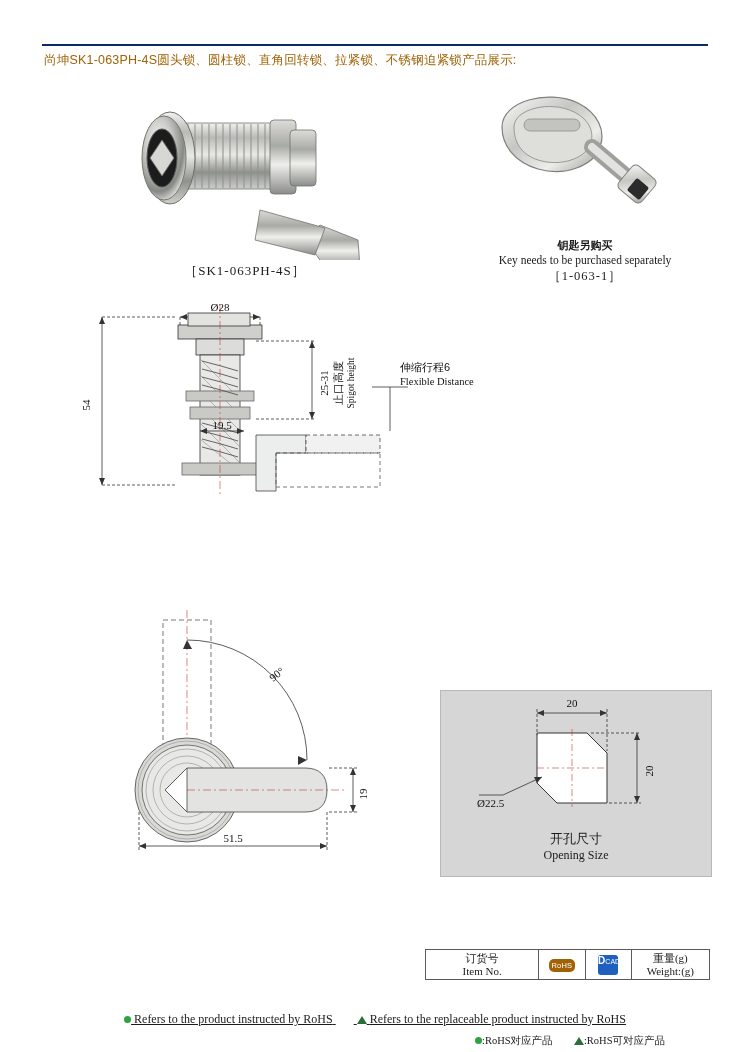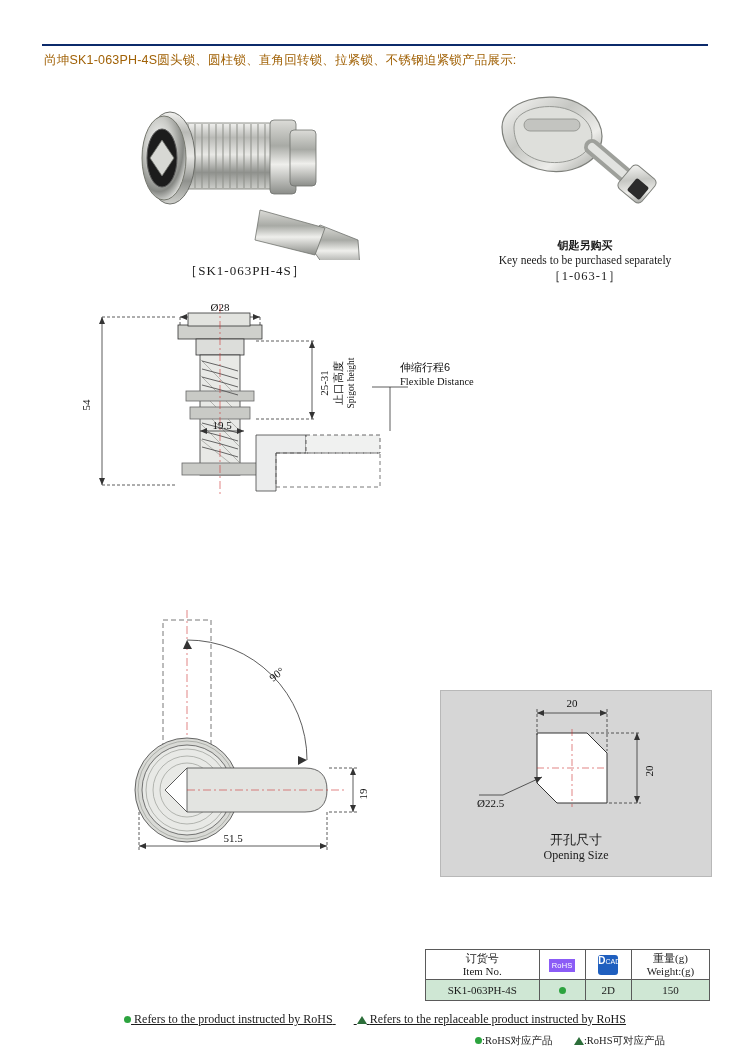--- a/index.html
+++ b/index.html
@@ -43,36 +43,36 @@
   
   .draw1{position:absolute;left:60px;top:295px;width:470px;height:240px;}
   .draw2{position:absolute;left:95px;top:600px;width:340px;height:290px;}
   .openbox{
     position:absolute;left:440px;top:690px;width:270px;height:185px;
     background:#d6d6d6;border:1px solid #b8b8b8;
   }
   .openbox .lbl{
     position:absolute;left:0;right:0;bottom:12px;text-align:center;line-height:1.3;
   }
-  .openbox .lbl .cn{font-family:Liberation Sans, sans-serif;font-size:13px;}
+  .openbox .lbl .cn{font-family:Liberation Mono, monospace;font-size:13px;}
   .openbox .lbl .en{font-size:12px;}
 
   
   table.spec{
     position:absolute;left:425px;top:949px;width:285px;
     border-collapse:collapse;font-size:11px;text-align:center;
   }
   table.spec th, table.spec td{
     border:1px solid #5a5a5a;padding:2px 2px;height:16px;
   }
   table.spec th{font-weight:normal;background:#fff;}
   table.spec tr.hl td{background:#cfe7d4;}
   .th2{line-height:1.15;}
   .badge-rohs{
-    display:inline-block;width:26px;height:13px;border-radius:0;background:#8b5cf6;
+    display:inline-block;width:26px;height:13px;border-radius:5px;background:#a16207;
     color:#fff;font-size:7.5px;font-family:"Liberation Sans", sans-serif;
     line-height:13px;text-align:center;letter-spacing:.2px;
   }
   .badge-cad{
     display:inline-block;width:20px;height:20px;border-radius:3px;background:#1f5fbf;
     color:#fff;font-size:7px;font-family:"Liberation Sans", sans-serif;
     line-height:9px;text-align:center;padding-top:1px;box-sizing:border-box;
   }
   .badge-cad .d{font-size:10px;font-weight:bold;line-height:10px;}
   .dot{display:inline-block;width:7px;height:7px;border-radius:50%;background:#2ca33e;}
@@ -348,26 +348,20 @@
             <span class="d">D</span><span>CAD</span>
           </span>
         </th>
         <th style="width:75px">
           <div class="th2"><span>重量(g)</span></div>
           <div class="th2"><span>Weight:(g)</span></div>
         </th>
       </tr>
     </thead>
     <tbody>
-      <tr class="hl">
-        <td>SK1-063PH-4S</td>
-        <td><span class="dot"></span></td>
-        <td>2D</td>
-        <td>150</td>
-      </tr>
     </tbody>
   </table>
 
   <div class="legend-row">
     <span class="dot"></span><span>:RoHS对应产品</span>
     <span style="display:inline-block;width:16px"></span>
     <span class="tri"></span><span>:RoHS可对应产品</span>
   </div>
 
   <div class="footer">

